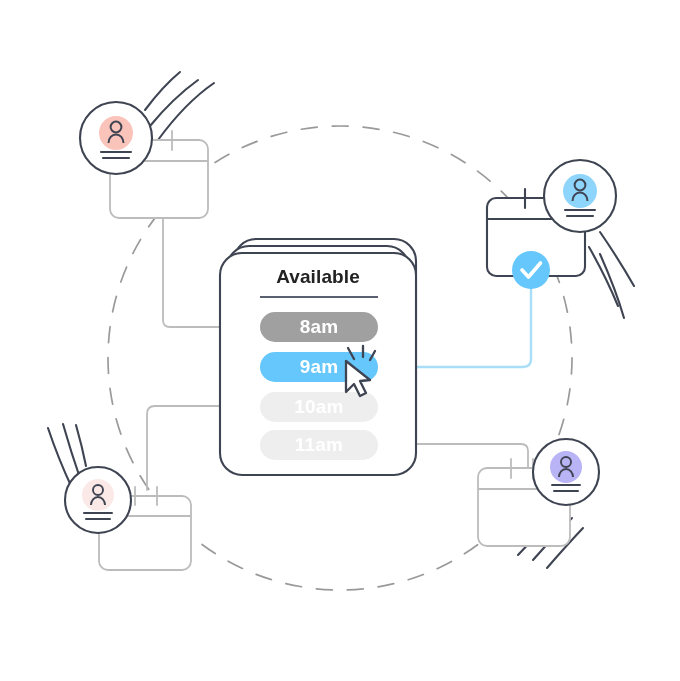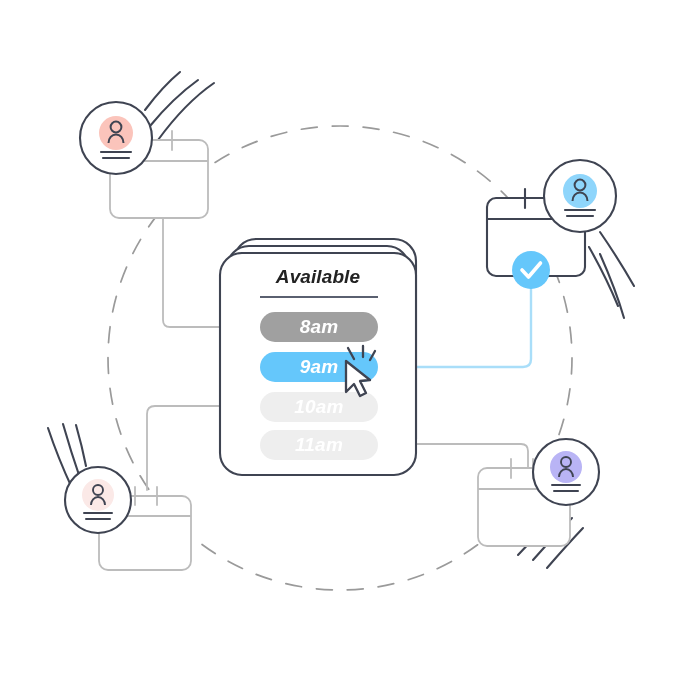--- a/index.html
+++ b/index.html
@@ -12,21 +12,20 @@
     width: 680px;
     height: 681px;
     overflow: hidden;
     font-family: "Liberation Sans", sans-serif;
   }
   #scene {
     position: relative;
     width: 680px;
     height: 681px;
     background: #ffffff;
-    font-style: italic;
   }
   #scene svg {
     display: block;
     width: 680px;
     height: 681px;
   }
   .slot-label {
     font-family: "Liberation Sans", sans-serif;
     font-size: 19px;
     font-weight: 700;

